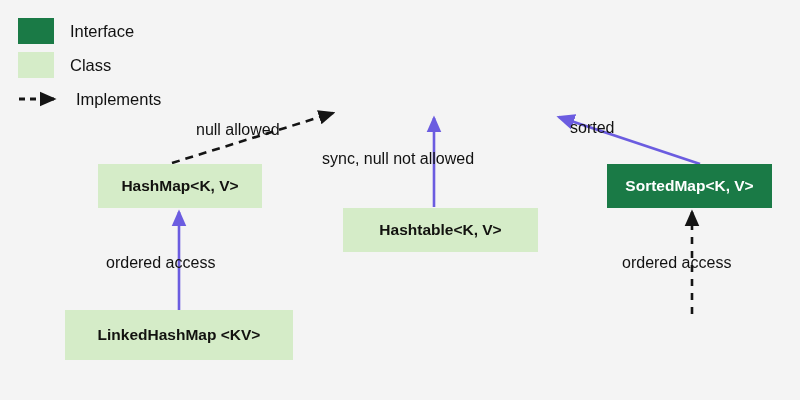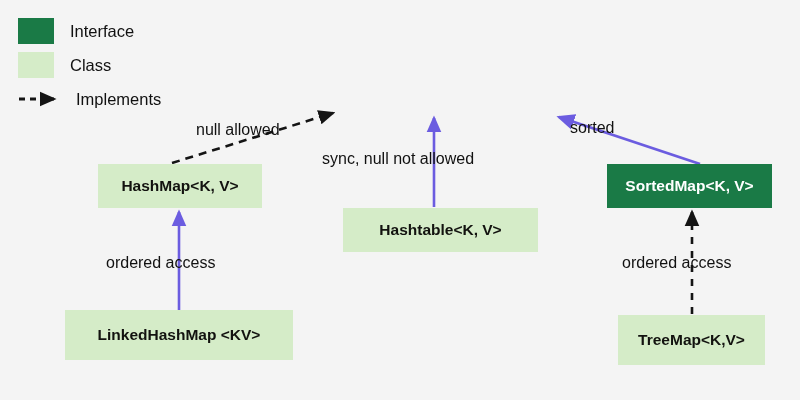--- a/index.html
+++ b/index.html
@@ -163,21 +163,20 @@
 
 
   <div class="node klass" id="node-hashtable">Hashtable&lt;K, V&gt;</div>
 
   <div class="node klass" id="node-hashmap">HashMap&lt;K, V&gt;</div>
 
   <div class="node interface" id="node-sortedmap">SortedMap&lt;K, V&gt;</div>
 
   <div class="node klass" id="node-linkedhashmap">LinkedHashMap &lt;KV&gt;</div>
 
-  <div class="node klass" id="node-treemap">TreeMap&lt;K,V&gt;</div>
 
   <div class="edge-label" id="label-null-allowed">null allowed</div>
 
   <div class="edge-label" id="label-sync">sync, null not allowed</div>
 
   <div class="edge-label" id="label-sorted">sorted</div>
 
   <div class="edge-label" id="label-ordered-access">ordered access</div>
 
   <div class="edge-label" id="label-random-access">ordered access</div>

